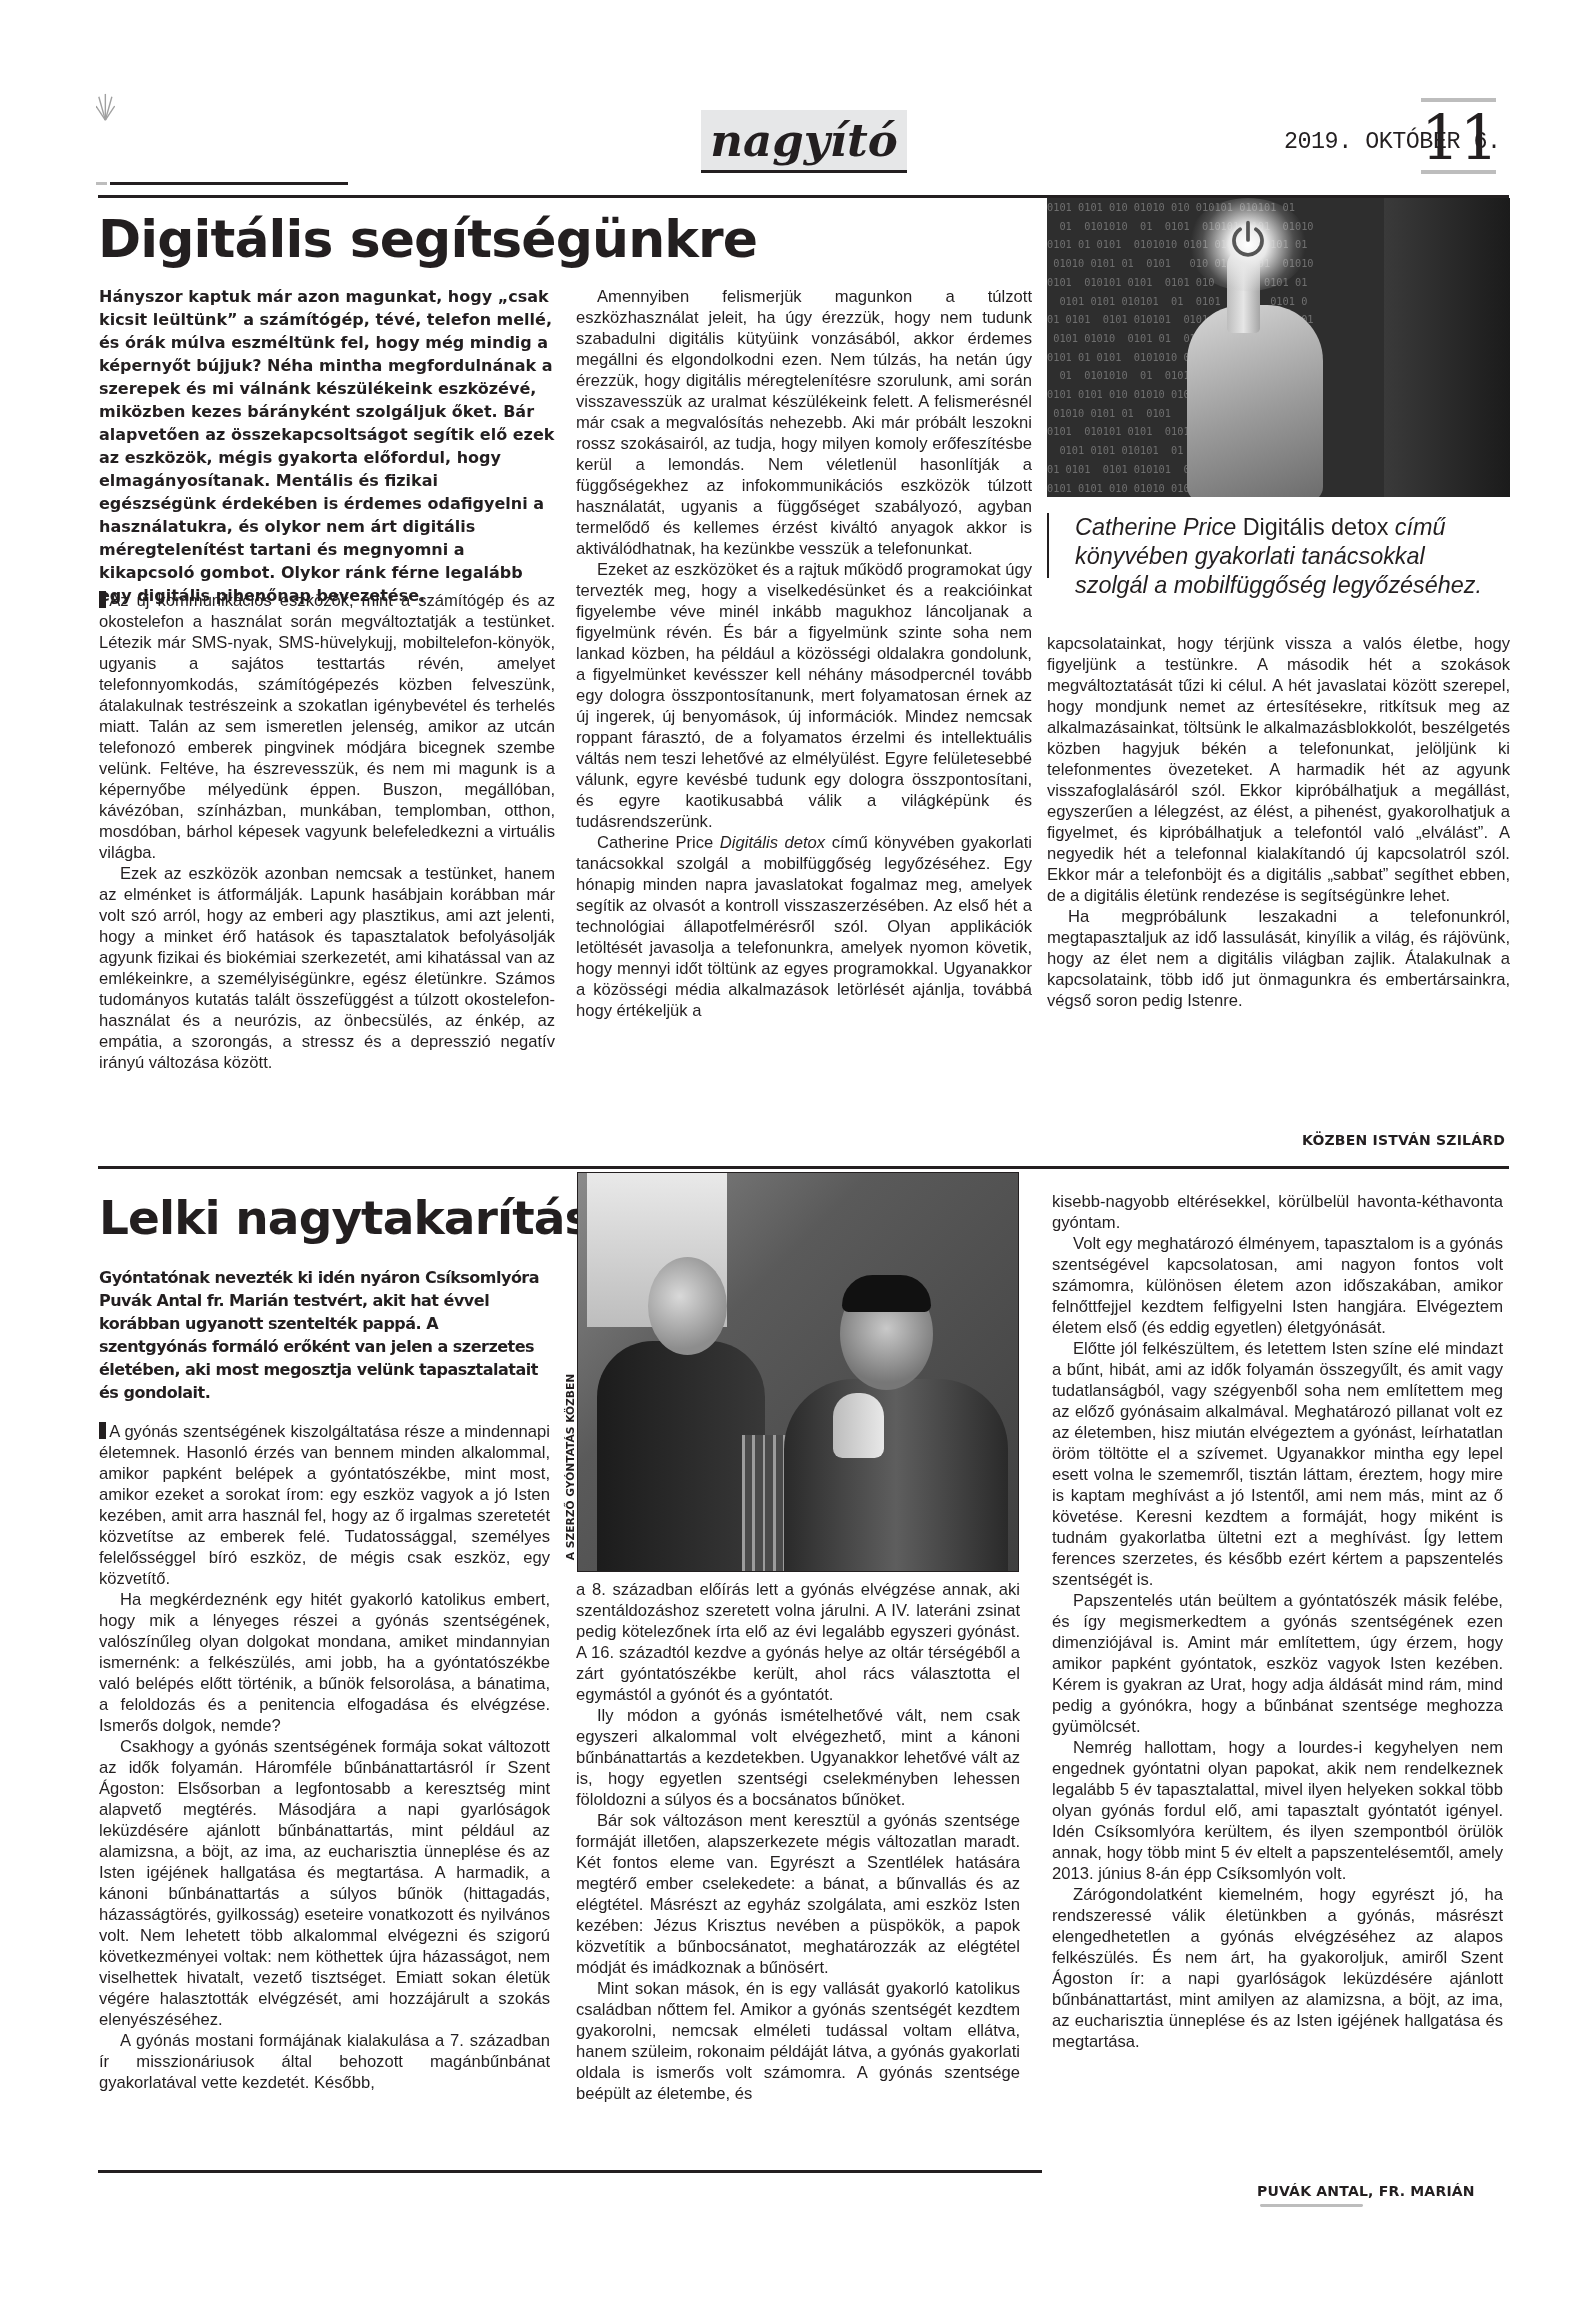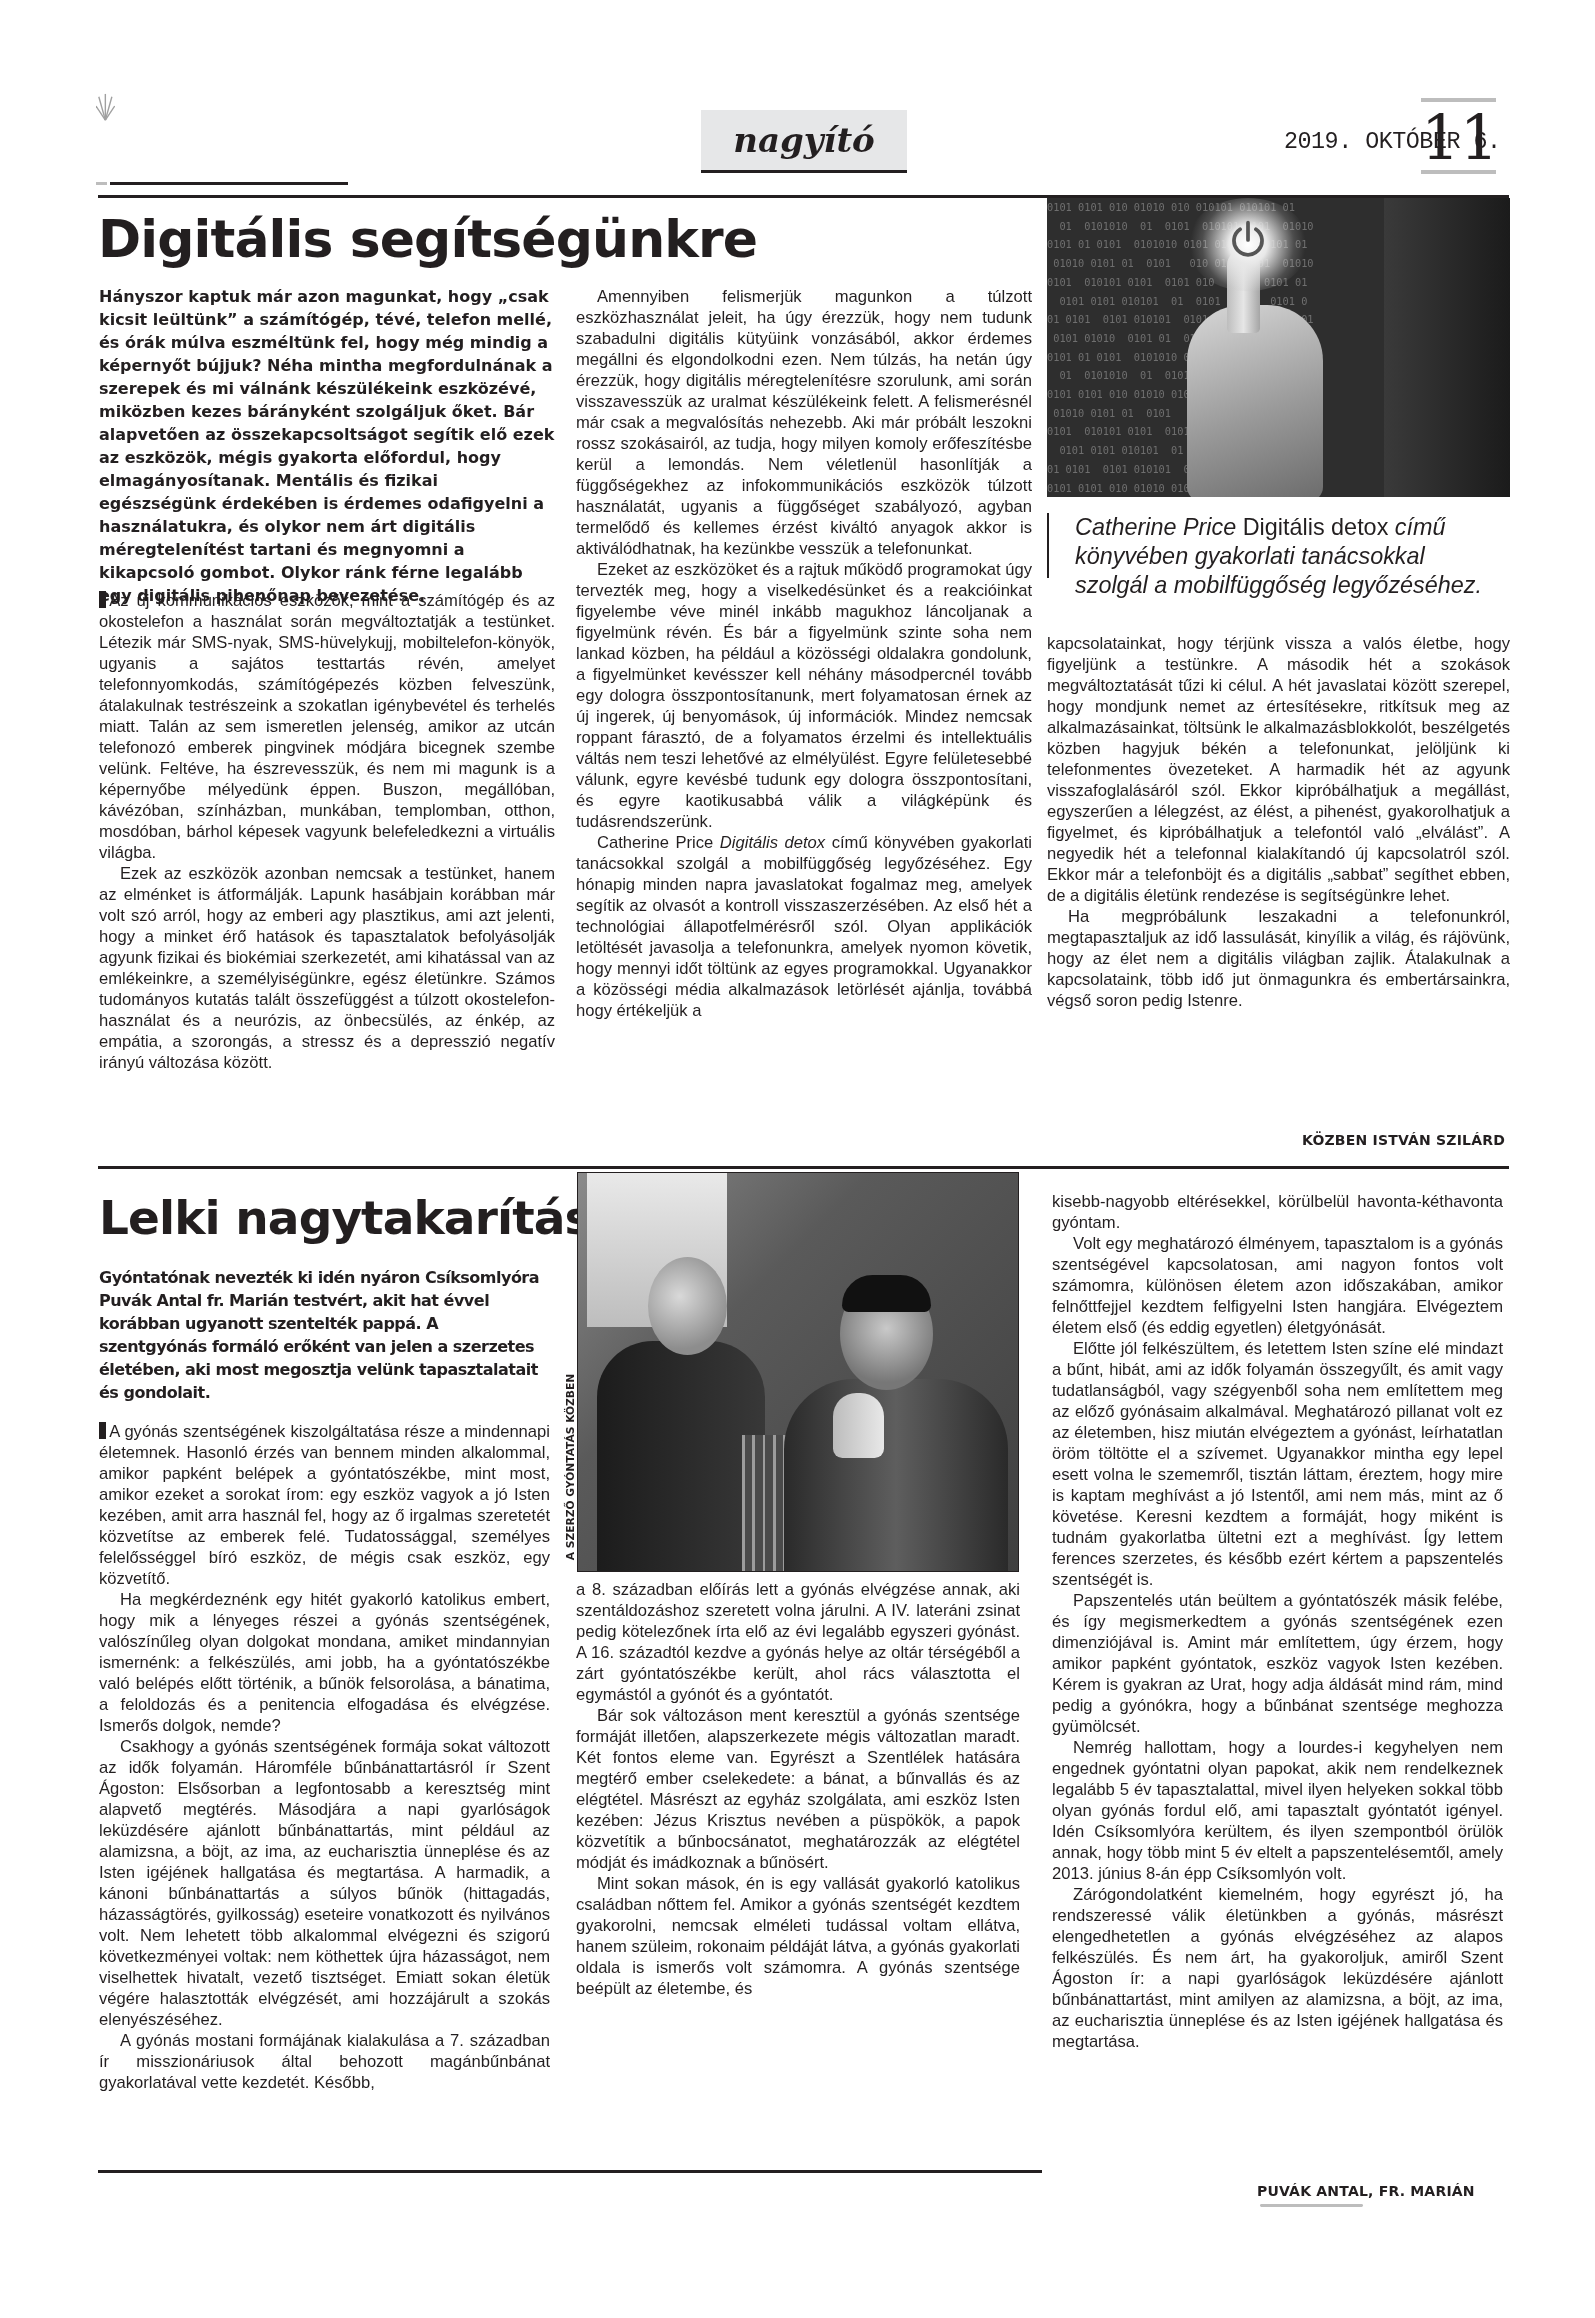--- a/index.html
+++ b/index.html
@@ -8,21 +8,21 @@
 
   
   .masthead { position: absolute; left: 0; top: 0; width: 1595px; height: 196px; }
   .logo { position: absolute; left: 96px; top: 93px; width: 252px; height: 84px; }
   .logo-spark { position: absolute; left: 0; top: 0; width: 18.7px; height: 28px; }
   .logo-text { position: absolute; left: 0; top: 18.7px; font-family: "DejaVu Serif", serif; font-style: italic; font-size: 59px; letter-spacing: -0.9px; color: #231f20; line-height: 1; }
   .logo-rule { position: absolute; left: 14px; top: 89px; width: 238px; height: 3.3px; background: #231f20; }
   .logo-rule-grey { position: absolute; left: 0; top: 89px; width: 11.2px; height: 3.3px; background: #bdbdbd; }
 
   .section-tab { position: absolute; left: 701px; top: 110px; width: 206px; height: 63px; background: #e6e7e8; border-bottom: 3.7px solid #231f20; display: flex; align-items: center; justify-content: center; }
-  .section-tab span { font-family: "DejaVu Serif", serif; font-style: italic; font-weight: bold; font-size: 34px; color: #231f20; }
+  .section-tab span { font-family: "DejaVu Serif", serif; font-style: italic; font-weight: bold; font-size: 45px; color: #231f20; }
 
   .date { position: absolute; left: 1284px; top: 129px; font-family: Liberation Mono, monospace; font-size: 23.4px; color: #231f20; letter-spacing: -0.5px; }
   .page-no-wrap { position: absolute; left: 1421px; top: 98px; width: 75px; height: 79px; }
   .page-no-rule { position: absolute; left: 0; width: 75px; height: 3.7px; background: #bdbdbd; }
   .page-no { position: absolute; left: 0; top: 9.3px; width: 75px; text-align: center; font-family: "DejaVu Serif", serif; font-size: 61px; line-height: 1; color: #231f20; }
 
   .top-rule { position: absolute; left: 98px; top: 195px; width: 1411px; height: 2.8px; background: #231f20; }
 
   
   .headline { position: absolute; font-family: "DejaVu Sans", sans-serif; font-weight: bold; color: #231f20; letter-spacing: -0.9px; line-height: 1; }
@@ -175,20 +175,21 @@
     <div class="p2-man1-head"></div>
     <div class="p2-grate"></div>
     <div class="p2-man2-body"></div>
     <div class="p2-man2-head"></div>
     <div class="p2-man2-hair"></div>
     <div class="p2-hands"></div>
   </figure>
 
   <div class="col" style="left:576px; top:1579px; width:444px;">
     <p class="first">a 8. században előírás lett a gyónás elvégzése annak, aki szentáldozáshoz szeretett volna járulni. A IV. lateráni zsinat pedig kötelezőnek írta elő az évi legalább egyszeri gyónást. A 16. századtól kezdve a gyónás helye az oltár térségéből a zárt gyóntatószékbe került, ahol rács választotta el egymástól a gyónót és a gyóntatót.</p>
+    <p>Ily módon a gyónás ismételhetővé vált, nem csak egyszeri alkalommal volt elvégezhető, mint a kánoni bűnbánattartás a kezdetekben. Ugyanakkor lehetővé vált az is, hogy egyetlen szentségi cselekményben lehessen föloldozni a súlyos és a bocsánatos bűnöket.</p>
     <p>Bár sok változáson ment keresztül a gyónás szentsége formáját illetően, alapszerkezete mégis változatlan maradt. Két fontos eleme van. Egyrészt a Szentlélek hatására megtérő ember cselekedete: a bánat, a bűnvallás és az elégtétel. Másrészt az egyház szolgálata, ami eszköz Isten kezében: Jézus Krisztus nevében a püspökök, a papok közvetítik a bűnbocsánatot, meghatározzák az elégtétel módját és imádkoznak a bűnösért.</p>
     <p>Mint sokan mások, én is egy vallását gyakorló katolikus családban nőttem fel. Amikor a gyónás szentségét kezdtem gyakorolni, nemcsak elméleti tudással voltam ellátva, hanem szüleim, rokonaim példáját látva, a gyónás gyakorlati oldala is ismerős volt számomra. A gyónás szentsége beépült az életembe, és</p>
   </div>
 
   <div class="col" style="left:1052px; top:1191px; width:451px;">
     <p class="first">kisebb-nagyobb eltérésekkel, körülbelül havonta-kéthavonta gyóntam.</p>
     <p>Volt egy meghatározó élményem, tapasztalom is a gyónás szentségével kapcsolatosan, ami nagyon fontos volt számomra, különösen életem azon időszakában, amikor felnőttfejjel kezdtem felfigyelni Isten hangjára. Elvégeztem életem első (és eddig egyetlen) életgyónását.</p>
     <p>Előtte jól felkészültem, és letettem Isten színe elé mindazt a bűnt, hibát, ami az idők folyamán összegyűlt, és amit vagy tudatlanságból, vagy szégyenből soha nem említettem meg az előző gyónásaim alkalmával. Meghatározó pillanat volt ez az életemben, hisz miután elvégeztem a gyónást, leírhatatlan öröm töltötte el a szívemet. Ugyanakkor mintha egy lepel esett volna le szememről, tisztán láttam, éreztem, hogy mire is kaptam meghívást a jó Istentől, ami nem más, mint az ő követése. Keresni kezdtem a formáját, hogy miként is tudnám gyakorlatba ültetni ezt a meghívást. Így lettem ferences szerzetes, és később ezért kértem a papszentelés szentségét is.</p>
     <p>Papszentelés után beültem a gyóntatószék másik felébe, és így megismerkedtem a gyónás szentségének ezen dimenziójával is. Amint már említettem, úgy érzem, hogy amikor papként gyóntatok, eszköz vagyok Isten kezében. Kérem is gyakran az Urat, hogy adja áldását mind rám, mind pedig a gyónókra, hogy a bűnbánat szentsége meghozza gyümölcsét.</p>
     <p>Nemrég hallottam, hogy a lourdes-i kegyhelyen nem engednek gyóntatni olyan papokat, akik nem rendelkeznek legalább 5 év tapasztalattal, mivel ilyen helyeken sokkal több olyan gyónás fordul elő, ami tapasztalt gyóntatót igényel. Idén Csíksomlyóra kerültem, és ilyen szempontból örülök annak, hogy több mint 5 év eltelt a papszentelésemtől, amely 2013. június 8-án épp Csíksomlyón volt.</p>

